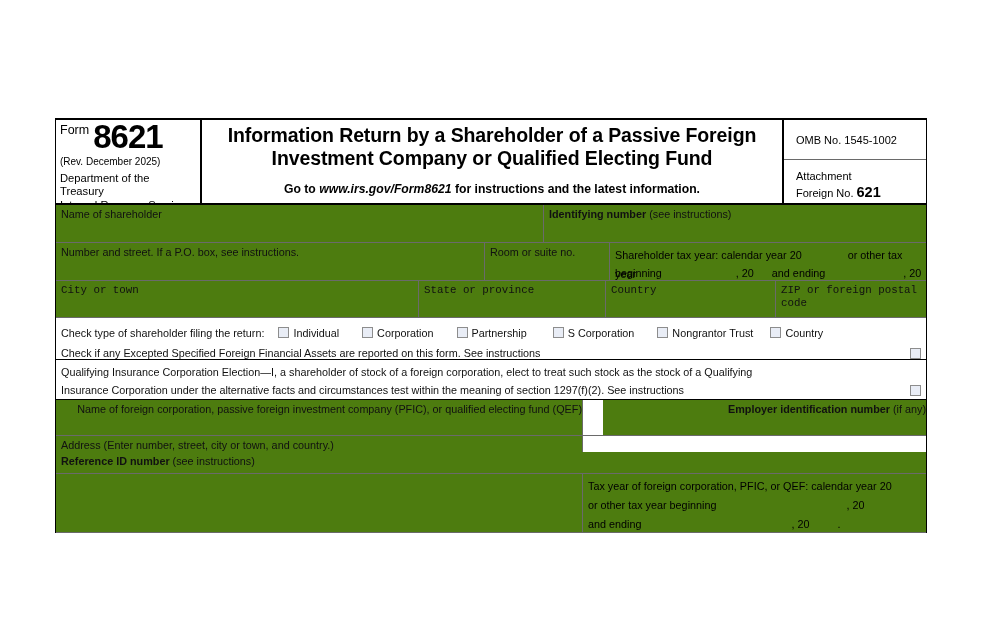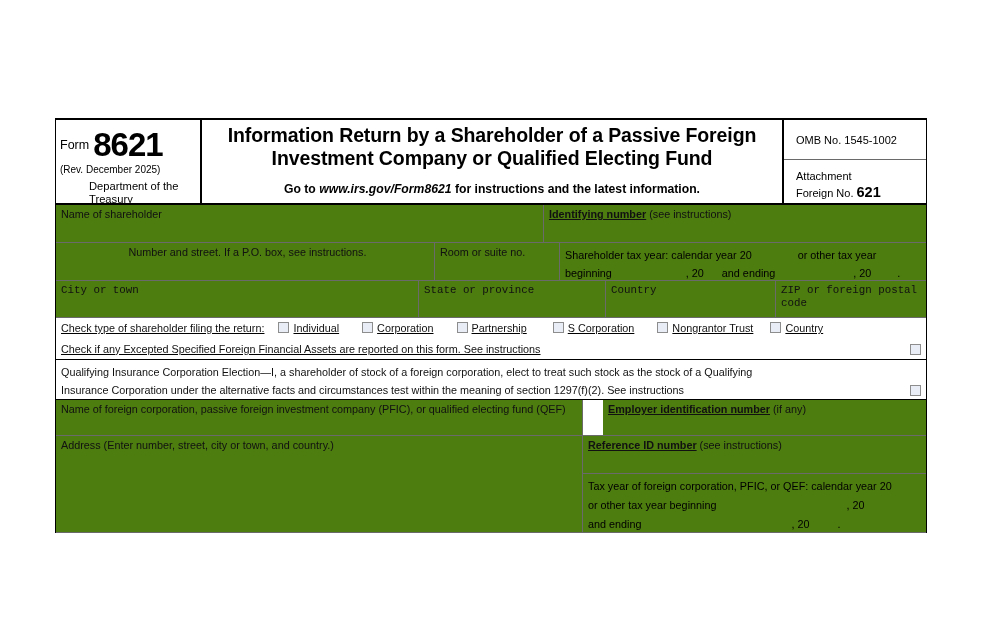--- a/index.html
+++ b/index.html
@@ -20,21 +20,21 @@
     color: #000;
     font-size: 11.2px;
     line-height: 1.15;
   }
 
   
   .fieldbg { background: #4d7c0f; }
   .white   { background: #ffffff; }
 
   .lbl { font-size: 10.8px; color: #111; }
-  .lbl-b { font-weight: bold; text-decoration: underline; }
+  .lbl-b { font-weight: bold; }
 
   
   .hdr {
     display: flex;
     border-top: 2.2px solid #000;
     border-bottom: 2.2px solid #000;
     border-left: 1px solid #000;
     border-right: 1px solid #000;
     background: #fff;
     height: 87px;
@@ -42,32 +42,31 @@
   }
   .hdr-left {
     width: 146px;
     box-sizing: border-box;
     padding: 3px 4px 0 4px;
     border-right: 2.2px solid #000;
     position: relative;
   }
   .form-line {
     display: flex;
-    align-items: center;
-    margin-top: 8px;
+    align-items: flex-start;
   }
   .form-word { font-size: 12.5px; margin-right: 4px; }
   .form-num {
     font-size: 33px;
     font-weight: bold;
     letter-spacing: -1px;
     line-height: 0.85;
   }
   .rev { font-size: 10px; margin-top: 5px; }
-  .dept { font-size: 11.2px; margin-top: 4px; line-height: 1.22; margin-left: 29px; }
+  .dept { font-size: 11.2px; margin-top: 4px; line-height: 1.22; }
 
   .hdr-mid {
     flex: 1;
     box-sizing: border-box;
     border-right: 2.2px solid #000;
     text-align: center;
     padding: 4px 6px 0 6px;
     display: flex;
     flex-direction: column;
   }
@@ -125,38 +124,37 @@
   .hline-thin { border-bottom: 1px solid #6a6a6a; }
   .hline-thick { border-bottom: 1.6px solid #000; }
 
   
   .r1 { height: 38px; }
   .c-name { width: 488px; }
   .c-ident { flex: 1; }
 
   
   .r2 { height: 38px; }
-  .c-street { width: 379px; text-align: center; }
+  .c-street { width: 429px; }
   .c-room   { width: 125px; }
   .c-taxyr  { flex: 1; padding-top: 3px; }
 
   
   .r3 { height: 37px; font-family: Liberation Mono, monospace; }
   .c-city    { width: 363px; }
   .c-state   { width: 187px; }
   .c-country { width: 170px; }
   .c-zip     { flex: 1; }
 
   
   .r-check {
     height: 21px;
-    align-items: center;
+    align-items: flex-end;
     padding: 0 5px 0 5px;
     box-sizing: border-box;
-    text-decoration: underline;
   }
 
   .cbx {
     display: inline-block;
     width: 11px;
     height: 11px;
     border: 1px solid #8d8d8d;
     background: #e9edf6;
     box-sizing: border-box;
     vertical-align: -1px;
@@ -177,25 +175,25 @@
     flex: 1;
     height: 11px;
     margin: 0 6px 0 6px;
     background-image: radial-gradient(circle, #000 0.85px, transparent 1px);
     background-size: 22px 11px;
     background-position: 0 7px;
     background-repeat: repeat-x;
   }
 
   
-  .r-fname { height: 36px; }
+  .r-fname { height: 36px; text-align: right; }
   .c-fname { width: 527px; }
   .c-ein   { flex: 1; margin-left: 20px; }
 
-  .r-faddr { height: 38px; }
+  .r-faddr { height: 38px; flex-direction: column; }
   .c-faddr { width: 527px; }
   .c-ref   { flex: 1; }
 
   .r-ftax { height: 59px; }
   .c-fblank { width: 527px; }
   .c-ftax { flex: 1; padding-top: 3px; }
 
   .tl { line-height: 19px; font-size: 10.8px; }
 </style>
 </head>

